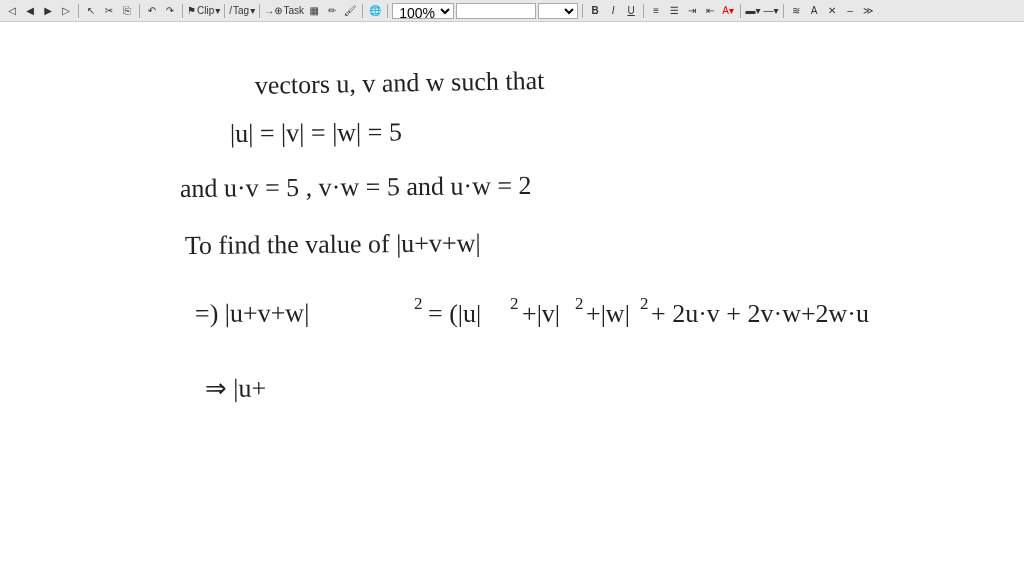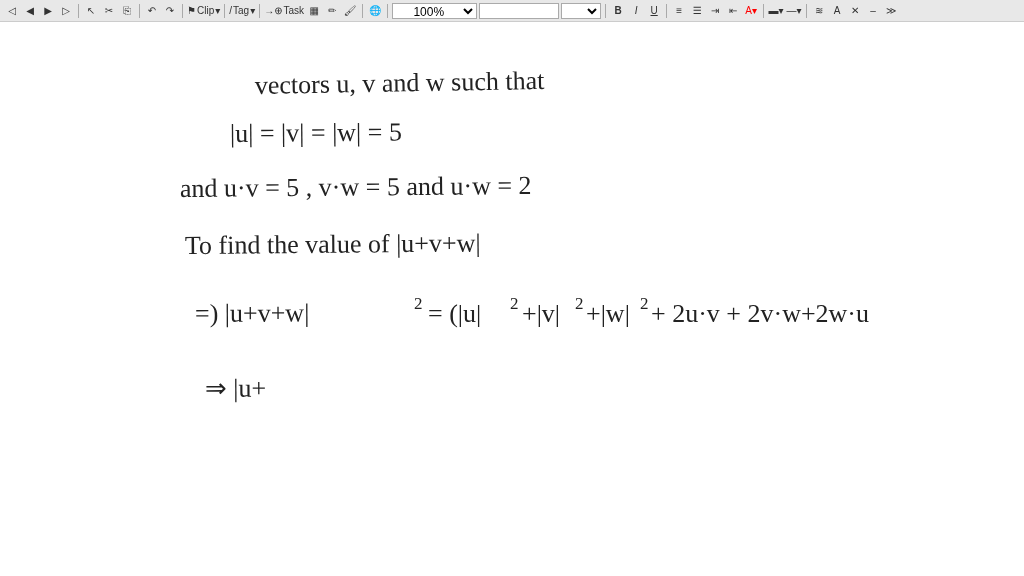--- a/index.html
+++ b/index.html
@@ -38,26 +38,25 @@
 
     .tb-separator {
       width: 1px;
       height: 14px;
       background: #aaa;
       margin: 0 2px;
     }
 
     .tb-dropdown {
       height: 16px;
-      font-size: 12px;
+      font-size: 14px;
       background: #fff;
       border: 1px solid #aaa;
-      padding: 0 16px;
+      padding: 0 2px;
       cursor: pointer;
-      text-align: right;
     }
 
     .tb-text-btn {
       font-size: 10px;
       color: #333;
       cursor: pointer;
       display: flex;
       align-items: center;
       gap: 1px;
     }

